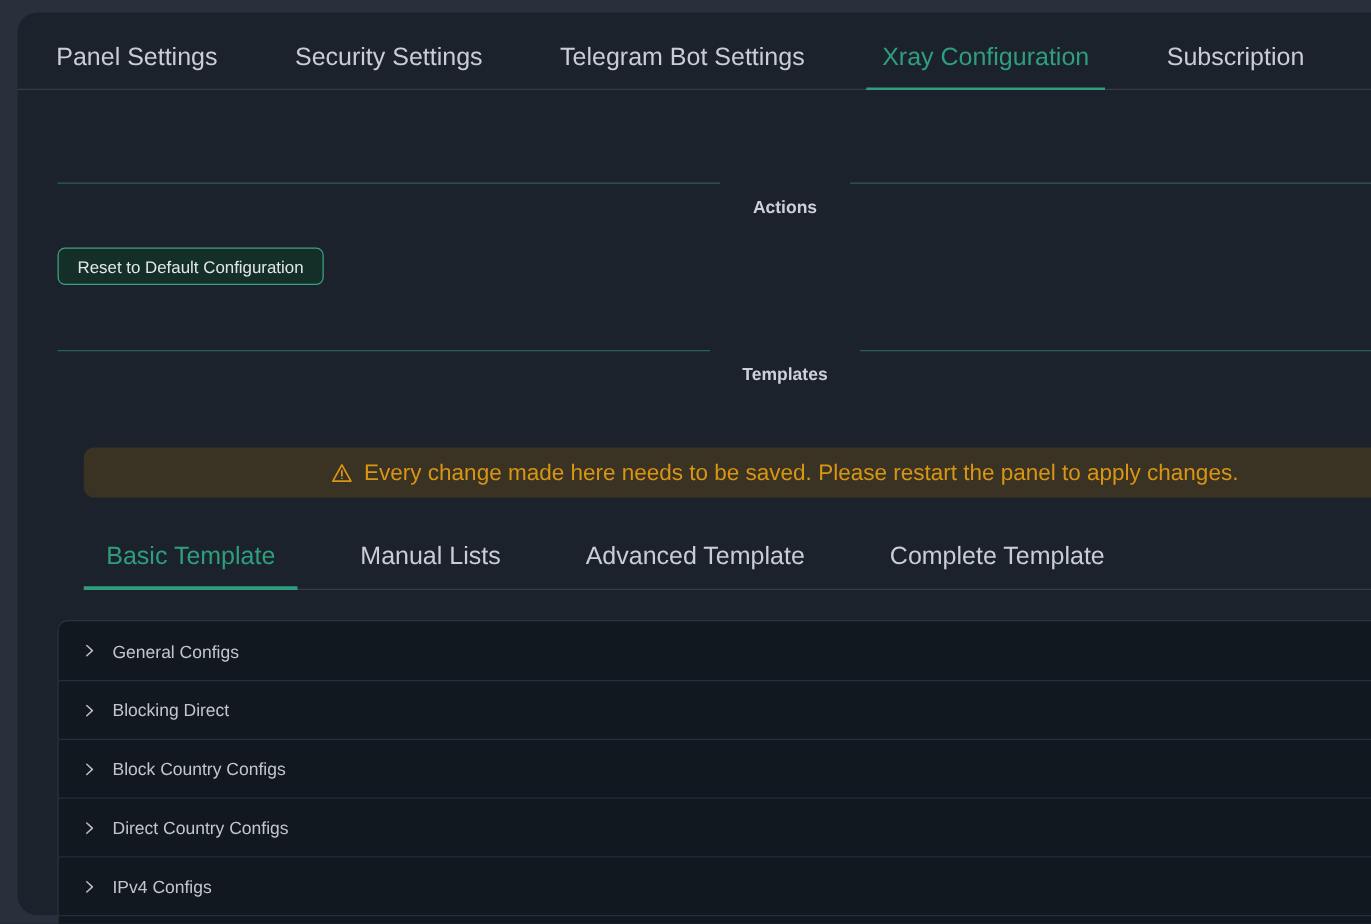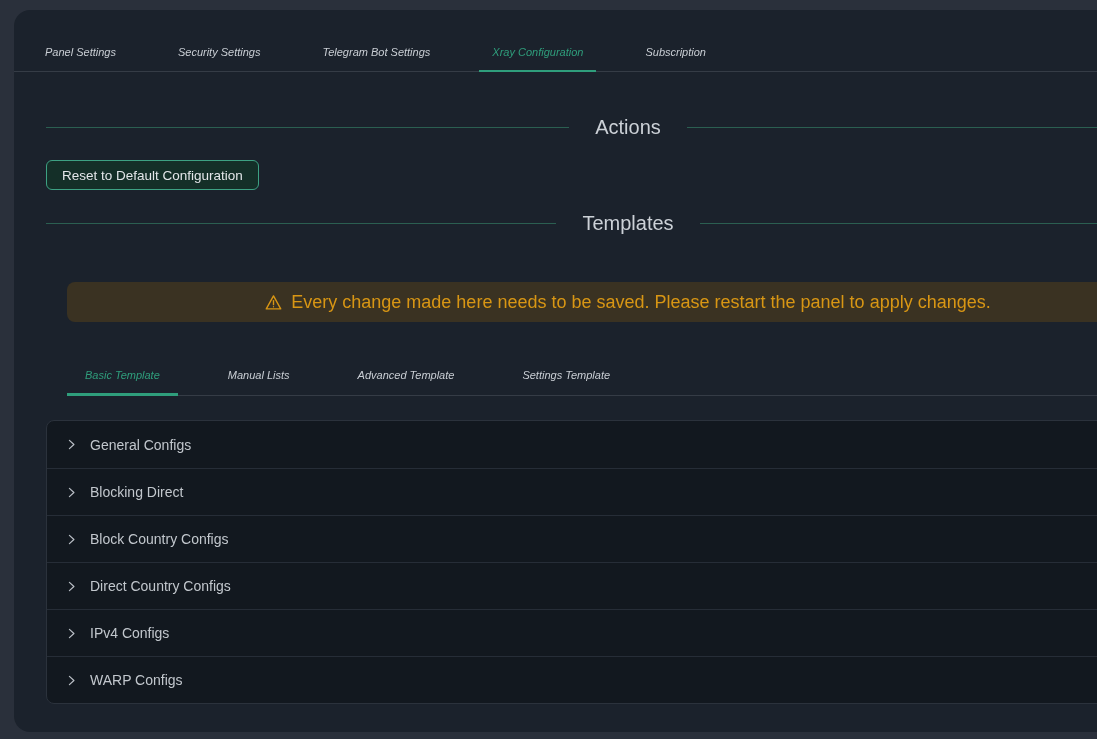--- a/index.html
+++ b/index.html
@@ -21,26 +21,25 @@
   .top-tabs {
     height: 62px;
     display: flex;
     align-items: flex-end;
     padding-left: 18px;
     border-bottom: 1px solid #353c46;
   }
   .tab {
     padding: 0 13px 13px 13px;
     margin-right: 36px;
-    font-size: 11px;
+    font-size: 20px;
     color: #c9ced4;
     position: relative;
     cursor: pointer;
     white-space: nowrap;
-    font-style: italic;
   }
   .tab.active { color: var(--accent, #2f9e7c); }
   .tab.active::after {
     content: "";
     position: absolute;
     left: 0; right: 0; bottom: -1px;
     height: 2px;
     background: var(--accent, #2f9e7c);
   }
 
@@ -49,24 +48,25 @@
   
   .divider {
     display: flex;
     align-items: center;
   }
   .divider-actions { margin-top: 46px; }
   .divider-templates { margin-top: 24px; }
   .divider .line { flex: 1; height: 1px; background: var(--divider-line, #2b5f51); }
   .divider .label {
     padding: 0 26px;
-    font-size: 20px;
-    font-weight: normal;
+    font-size: 14px;
+    font-weight: bold;
     color: #ccd1d7;
     line-height: 18px;
+    margin-top: 38px;
   }
 
   
   .reset-btn {
     margin-top: 24px;
     height: 30px;
     padding: 0 15px;
     font-family: "Liberation Sans", sans-serif;
     font-size: 13.5px;
     color: #e3e6e9;
@@ -170,21 +170,21 @@
         </svg>
       </span>
       <span class="alert-text">Every change made here needs to be saved. Please restart the panel to apply changes.</span>
     </div>
 
     
     <div class="inner-tabs">
         <div class="tab active">Basic Template</div>
         <div class="tab">Manual Lists</div>
         <div class="tab">Advanced Template</div>
-        <div class="tab">Settings Template</div>
+        <div class="tab">Complete Template</div>
       </div>
 
     
     <div class="collapse">
         <div class="collapse-item">
           <span class="chevron">
             <svg width="11" height="11" viewBox="0 0 16 16" fill="none" stroke="currentColor" stroke-width="1.8">
               <path d="M5 2 L11.5 8 L5 14" stroke-linecap="round" stroke-linejoin="round"></path>
             </svg>
           </span>

